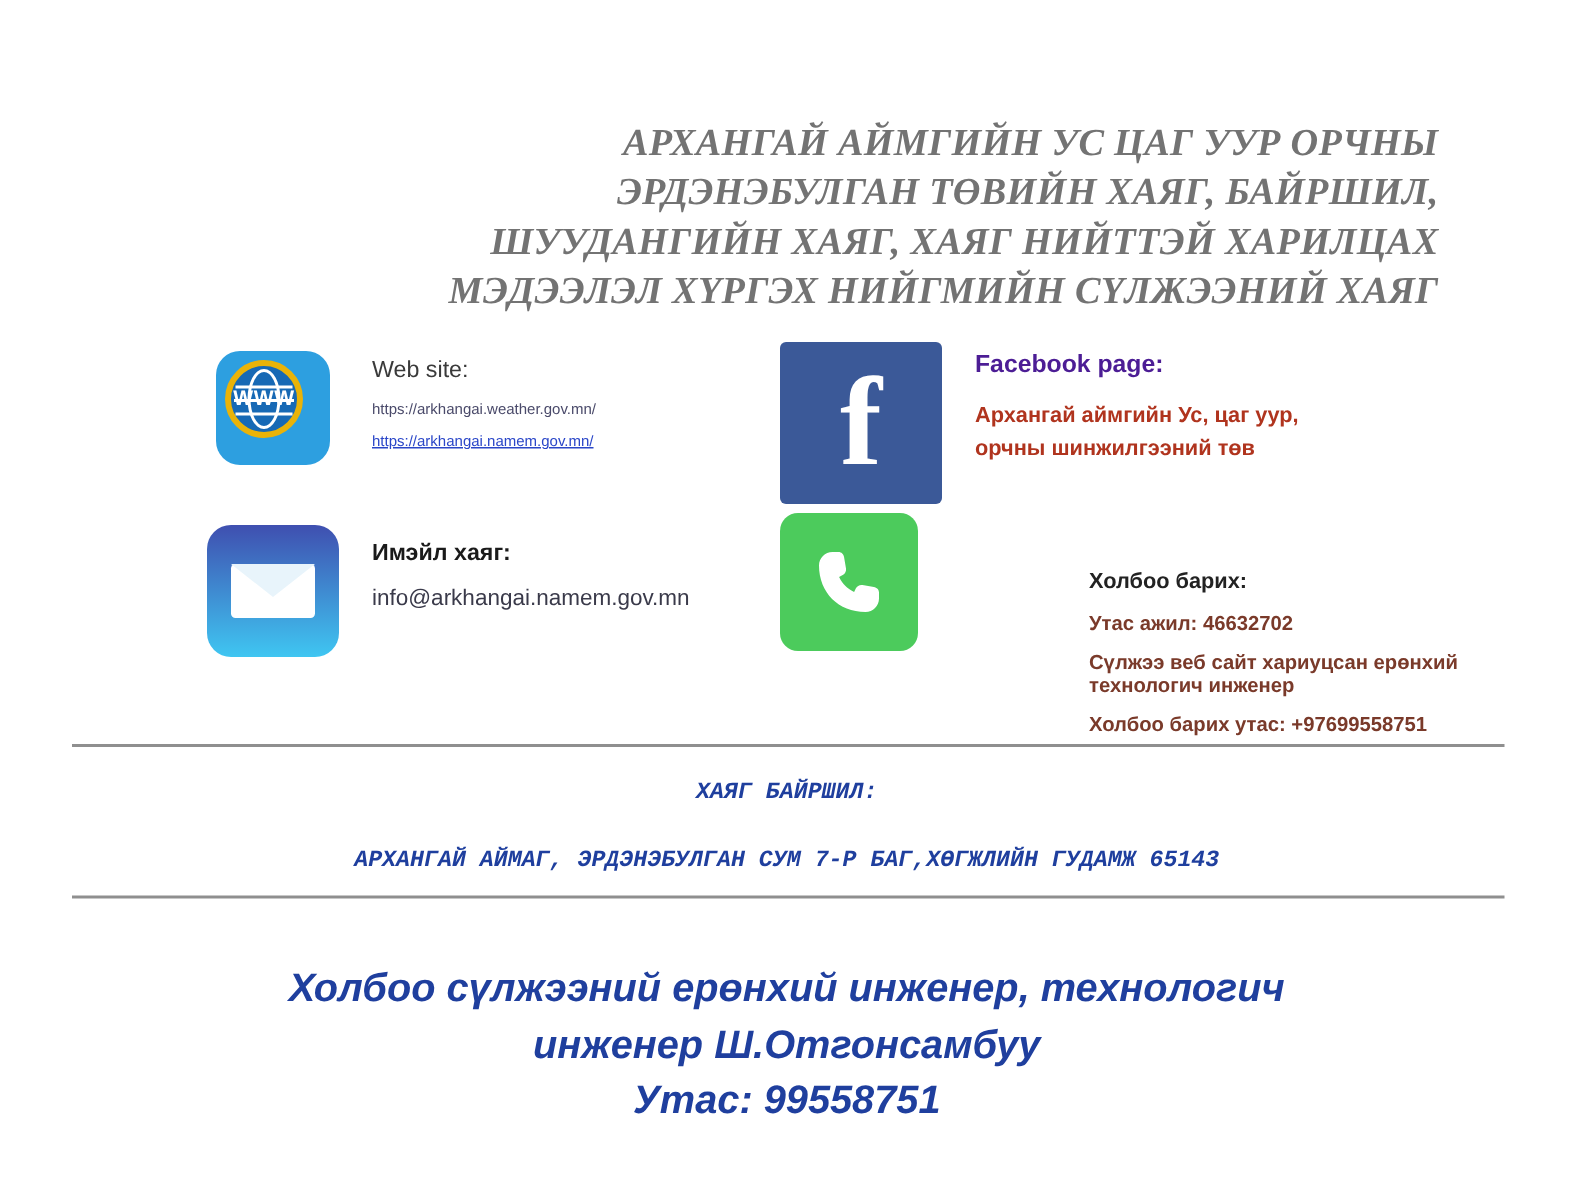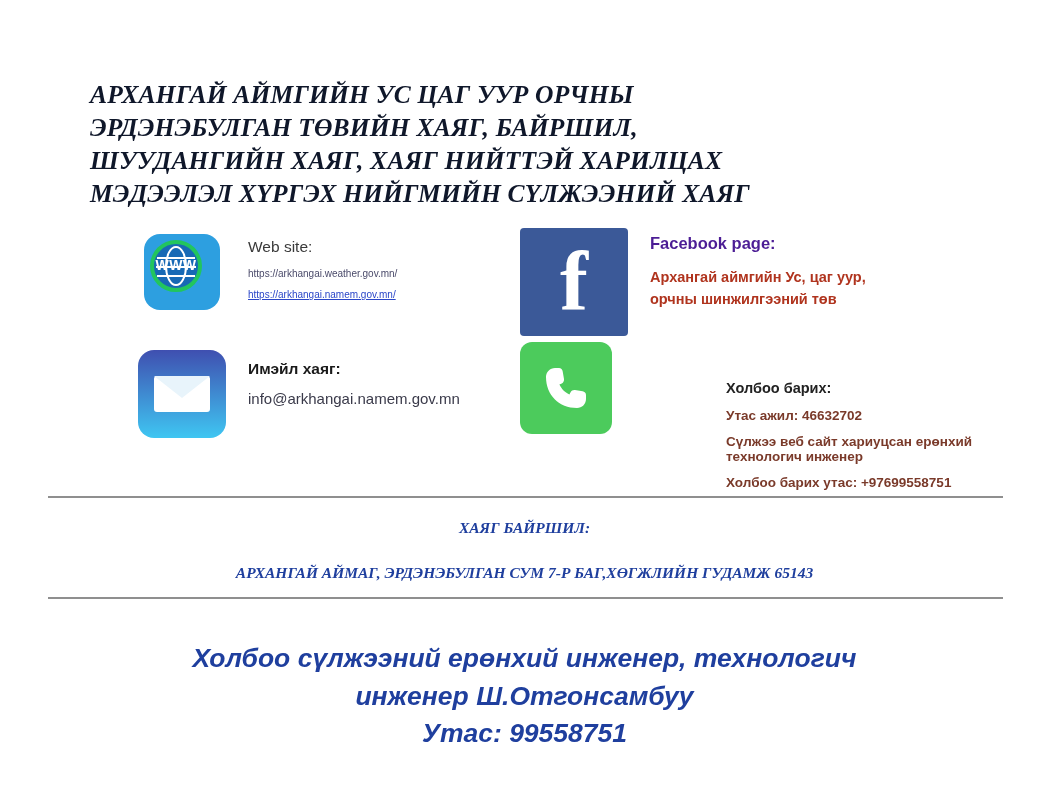--- a/index.html
+++ b/index.html
@@ -13,27 +13,27 @@
     font-family: "Liberation Sans", sans-serif;
     color: #222;
     position: relative;
     overflow: hidden;
   }
 
   
   .title {
     margin: 0;
     padding: 78px 90px 0 90px;
-    text-align: left;
+    text-align: right;
     font-family: "Liberation Serif", serif;
     font-style: italic;
     font-weight: bold;
     font-size: 25.5px;
     line-height: 1.30;
-    color: #0f172a;
+    color: #737373;
     letter-spacing: 0.2px;
   }
   .title-line { display: block; white-space: nowrap; }
 
   
   .panels {
     position: absolute;
     top: 228px;
     left: 0;
     right: 0;
@@ -79,21 +79,21 @@
     left: 6px; top: 6px; right: 6px; bottom: 6px;
     background: #2d9fe0;
     border-radius: 16px;
   }
   .icon-www .globe {
     position: absolute;
     left: 12px; top: 12px;
     width: 52px; height: 52px;
     border-radius: 50%;
     background: #1769b5;
-    border: 4px solid #22c55e;
+    border: 4px solid #eab308;
     box-sizing: border-box;
   }
   .icon-www .meridian {
     position: absolute;
     left: 50%;
     top: 2px;
     width: 22px;
     height: calc(100% - 4px);
     margin-left: -11px;
     border: 2px solid #ffffff;
@@ -271,21 +271,21 @@
     width: 955px;
     border-top: 2px solid #8f8f8f;
   }
   .rule-top { top: 496px; }
   .rule-bottom { top: 597px; }
 
   .addr {
     position: absolute;
     left: 0; right: 0;
     text-align: center;
-    font-family: Liberation Serif, serif;
+    font-family: Liberation Mono, monospace;
     font-style: italic;
     font-weight: bold;
     font-size: 15.5px;
     color: #1f3f9e;
   }
   .addr-label { top: 519px; }
   .addr-value { top: 564px; }
 
   
   .footer {

